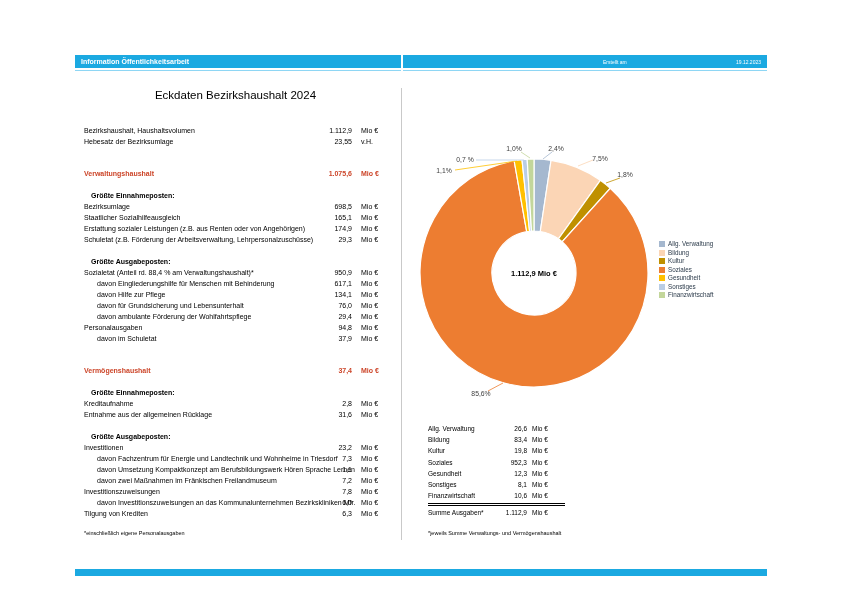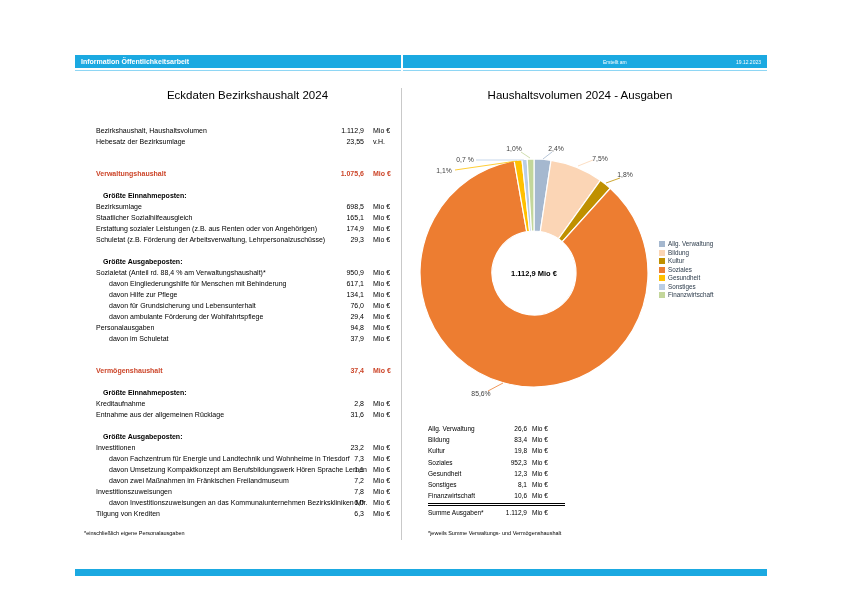--- a/index.html
+++ b/index.html
@@ -13,21 +13,21 @@
   .hdr-left { left:75px; width:326px; font-size:7px; font-weight:bold; line-height:13px; padding-left:6px; }
   .hdr-right { left:403px; width:364px; }
   .hdr-right .lbl { position:absolute; left:200px; top:4px; font-size:5px; color:#fff; }
   .hdr-right .date { position:absolute; right:6px; top:4px; font-size:5px; color:#fff; }
   .hdr-under { position:absolute; top:70px; height:1px; background:#8ED6F4; }
   .hdr-under.l { left:75px; width:326px; } .hdr-under.r { left:403px; width:364px; }
   .footer-bar { position:absolute; left:75px; top:569px; width:692px; height:7px; background:#1BA9E1; }
   .divider { position:absolute; left:401px; top:88px; width:1px; height:452px; background:#c9c9c9; }
 
   
-  .left-panel { position:absolute; left:96px; top:88px; width:303px; }
+  .left-panel { position:absolute; left:84px; top:88px; width:303px; }
   .panel-title { text-align:center; font-size:11.5px; line-height:14px; margin-bottom:23px; white-space:nowrap; }
   .row { display:flex; height:11px; line-height:11px; font-size:7px; align-items:baseline; }
   .row .lbl { flex:1; white-space:nowrap; min-width:0; }
   .row .val { width:40px; text-align:right; white-space:nowrap; }
   .row .unit { width:26px; margin-left:9px; white-space:nowrap; }
   .row.red { color:#CC4529; font-weight:bold; }
   .row .lbl.group { font-weight:bold; padding-left:7px; }
   .row .lbl.indent { padding-left:13px; }
   .gap1 { margin-top:11px; } .gap2 { margin-top:21px; }
   .footnote { position:absolute; top:530px; font-size:5.5px; color:#000; white-space:nowrap; }
@@ -207,21 +207,20 @@
         </div>
         <div class="row">
           <span class="lbl">Tilgung von Krediten</span>
           <span class="val">6,3</span>
           <span class="unit">Mio €</span>
         </div>
       </div>
   </div>
   <div class="footnote l">*einschließlich eigene Personalausgaben</div>
 
-  <div class="right-title">Haushaltsvolumen 2024 - Ausgaben</div>
   <svg id="donut-svg" class="chart-svg" width="330" height="285" viewBox="415 135 330 285">
       <path d="M534 159A114 114 0 0 1 551.0529322789772 160.28266548268357L540.2826592606758 231.47256096730447A42 42 0 0 0 534 231Z" fill="#A5B8CF" stroke="#ffffff" stroke-width="1.2"></path>
       <line x1="543" y1="159" x2="552" y2="152" stroke="#A5B8CF" stroke-width="0.8"></line>
       <text x="556" y="151" text-anchor="middle" font-size="6.8" fill="#404040">2,4%</text>
       <path d="M551.0529322789772 160.28266548268357A114 114 0 0 1 600.3237006671577 180.2790922724908L558.4350476142159 238.83966557407555A42 42 0 0 0 540.2826592606758 231.47256096730447Z" fill="#FBD5B5" stroke="#ffffff" stroke-width="1.2"></path>
       <line x1="578" y1="166" x2="593" y2="160" stroke="#FBD5B5" stroke-width="0.8"></line>
       <text x="600" y="161" text-anchor="middle" font-size="6.8" fill="#404040">7,5%</text>
       <path d="M600.3237006671577 180.2790922724908A114 114 0 0 1 610.2513945246852 188.25494213205818L562.0926190354103 241.7781365749688A42 42 0 0 0 558.4350476142159 238.83966557407555Z" fill="#BF9000" stroke="#ffffff" stroke-width="1.2"></path>
       <line x1="606" y1="183" x2="620" y2="178" stroke="#BF9000" stroke-width="0.8"></line>
       <text x="625" y="177" text-anchor="middle" font-size="6.8" fill="#404040">1,8%</text>

